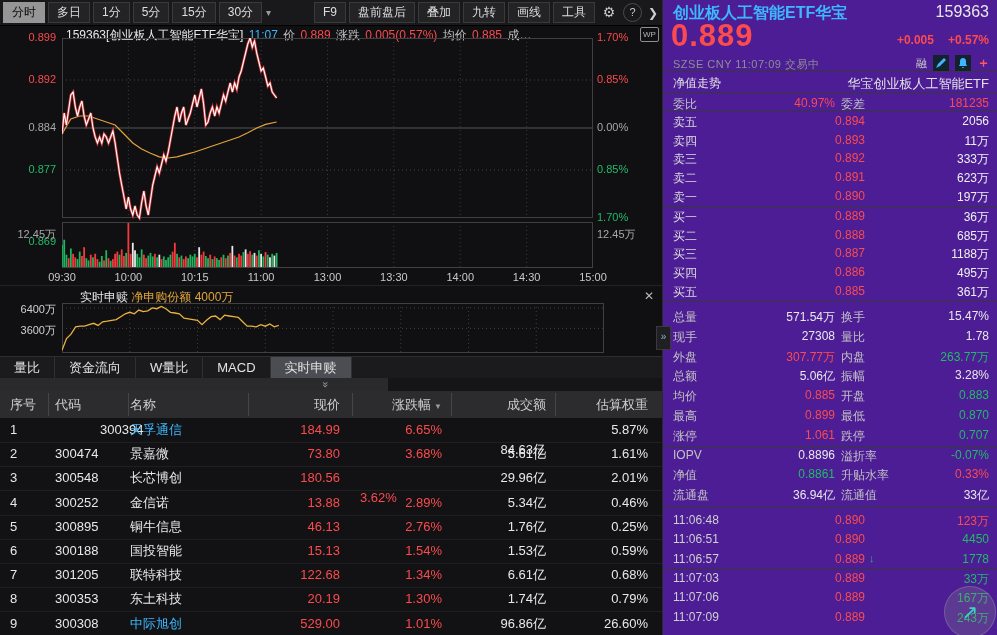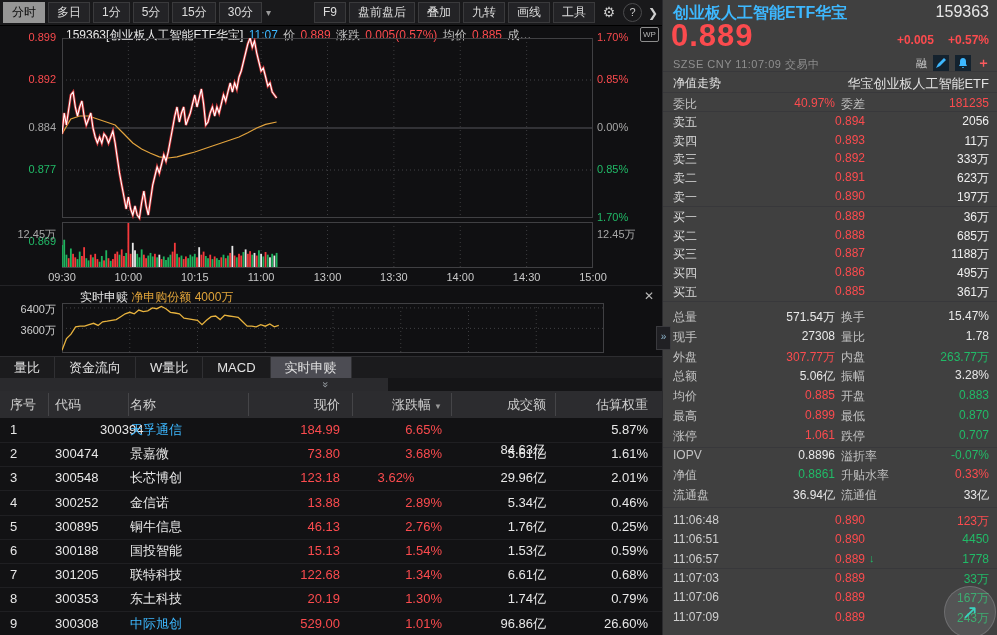--- a/index.html
+++ b/index.html
@@ -59,21 +59,21 @@
   
   #table{position:absolute;left:0;top:391px;width:662px;height:244px;background:#121214;overflow:hidden;}
   #thead{position:absolute;left:0;top:0;width:662px;height:27px;background:#2c2c2f;font-size:13px;color:#cfcfcf;}
   .th-sep{position:absolute;top:2px;width:1px;height:23px;background:#454548;}
   .cell{position:absolute;line-height:27px;white-space:nowrap;overflow:hidden;}
   .trow{position:absolute;left:0;width:662px;height:24px;border-bottom:1px solid #1f1f22;font-size:13px;}
   .trow .cell{line-height:24px;}
   .sort-ic{font-size:8px;color:#9a9a9a;margin-left:3px;}
 
   
-  #qpanel{position:absolute;left:662px;top:0;width:335px;height:635px;background:#404040;
+  #qpanel{position:absolute;left:662px;top:0;width:335px;height:635px;background:#4c1d95;
           border-left:1px solid #2a2a2d;}
   .qdiv{position:absolute;left:0;width:335px;height:1px;background:#38383b;}
   #q-name{position:absolute;left:10px;top:3px;font-size:16px;font-weight:bold;}
   #q-code{position:absolute;right:9px;top:3px;font-size:16px;color:#e8e8e8;}
   #q-price{position:absolute;left:8px;top:18px;font-size:31px;font-weight:bold;letter-spacing:1px;}
   #q-chg{position:absolute;right:9px;top:33px;font-size:12px;font-weight:bold;}
   #q-chg span{margin-left:14px;}
   #q-session{position:absolute;left:10px;top:57px;font-size:11px;color:#8f8f8f;letter-spacing:.5px;}
   #q-icons{position:absolute;right:8px;top:54px;display:flex;align-items:center;gap:6px;}
   .q-ic-box{width:16px;height:16px;background:#14222e;display:flex;align-items:center;justify-content:center;}
@@ -352,22 +352,22 @@
           <div class="cell wht" style="left: 130px; width: 116px; text-align: left;">景嘉微</div>
           <div class="cell red" style="left: 246px; width: 94px; text-align: right;">73.80</div>
           <div class="cell red" style="left: 350px; width: 92px; text-align: right;">3.68%</div>
           <div class="cell wht" style="left: 452px; width: 94px; text-align: right;">5.61亿</div>
           <div class="cell wht" style="left: 553px; width: 95px; text-align: right;">1.61%</div>
         </div>
         <div class="trow" style="top: 75.4px;">
           <div class="cell wht" style="left: 10px; width: 32px; text-align: left;">3</div>
           <div class="cell wht" style="left: 55px; width: 72px; text-align: left;">300548</div>
           <div class="cell wht" style="left: 130px; width: 116px; text-align: left;">长芯博创</div>
-          <div class="cell red" style="left: 246px; width: 94px; text-align: right;">123.18</div>
-          <div class="cell red" style="left: 350px; width: 92px; text-align: center;">3.62%</div>
+          <div class="cell red" style="left: 246px; width: 94px; text-align: right;">180.56</div>
+          <div class="cell red" style="left: 360px; width: 92px; text-align: left; margin-top: 20px;">3.62%</div>
           <div class="cell wht" style="left: 452px; width: 94px; text-align: right;">29.96亿</div>
           <div class="cell wht" style="left: 553px; width: 95px; text-align: right;">2.01%</div>
         </div>
         <div class="trow" style="top: 99.6px;">
           <div class="cell wht" style="left: 10px; width: 32px; text-align: left;">4</div>
           <div class="cell wht" style="left: 55px; width: 72px; text-align: left;">300252</div>
           <div class="cell wht" style="left: 130px; width: 116px; text-align: left;">金信诺</div>
           <div class="cell red" style="left: 246px; width: 94px; text-align: right;">13.88</div>
           <div class="cell red" style="left: 350px; width: 92px; text-align: right;">2.89%</div>
           <div class="cell wht" style="left: 452px; width: 94px; text-align: right;">5.34亿</div>

